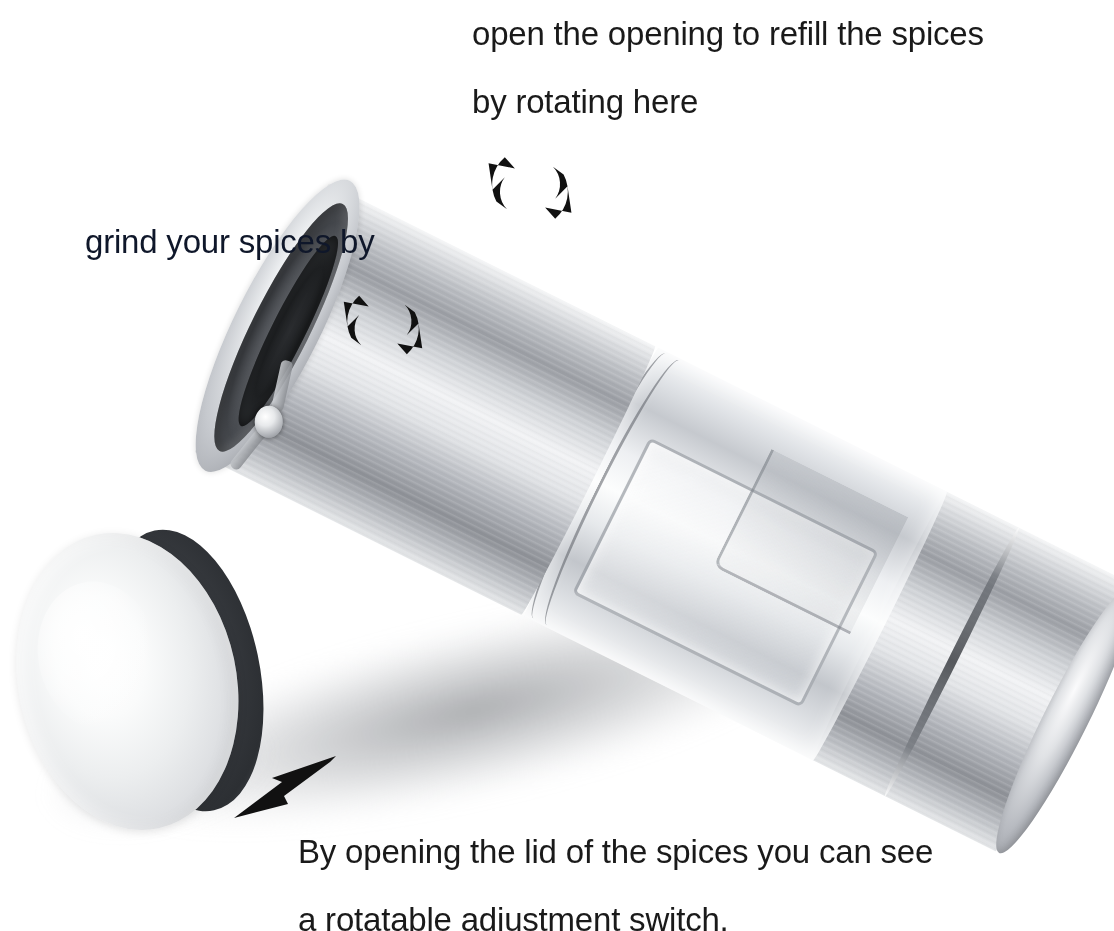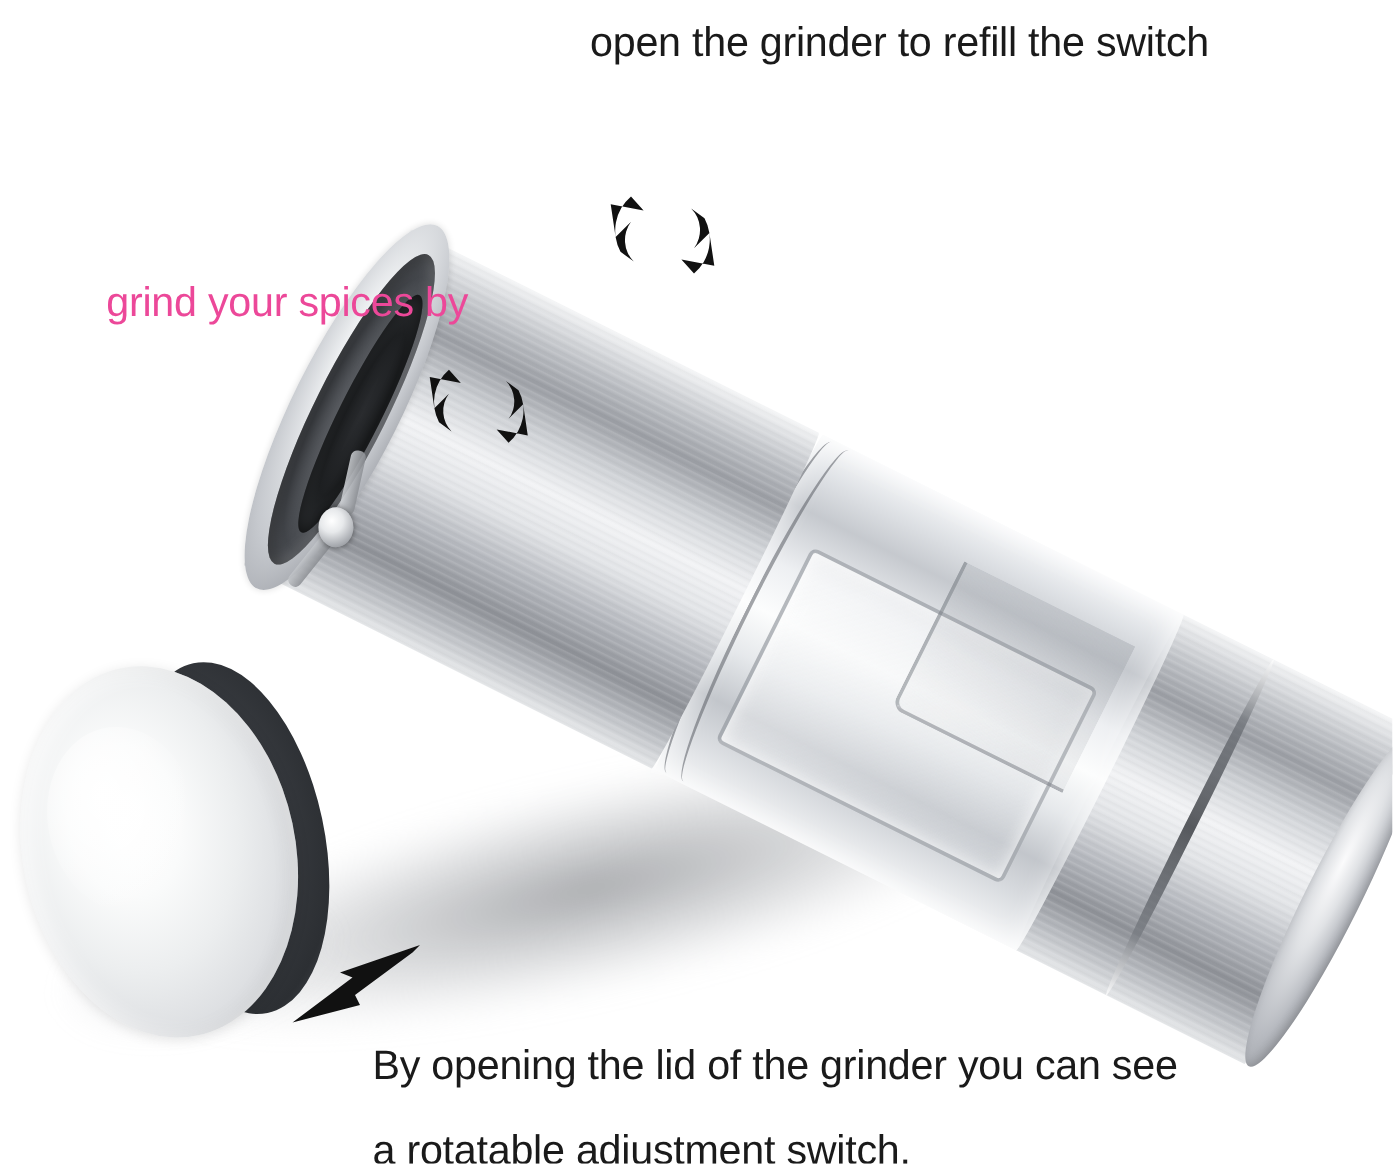--- a/index.html
+++ b/index.html
@@ -353,29 +353,30 @@
     <div id="lid-group">
       <div class="lid-dark"></div>
       <div class="lid-dark-gap"></div>
       <div class="lid-face">
         <div class="lid-sheen"></div>
       </div>
     </div>
   </div>
 
   <div class="anno" id="anno-top" style="color: rgb(26, 26, 26);">
-    <span class="ln">open the grinder to refill the switch</span>
+    <span class="ln">open the opening to refill the spices</span>
+    <span class="ln">by rotating here</span>
   </div>
 
-  <div class="anno" id="anno-left" style="color: #ec4899;">
+  <div class="anno" id="anno-left" style="color: #0f172a;">
     <span class="ln">grind your spices by</span>
   </div>
 
   <div class="anno" id="anno-bottom" style="color: rgb(26, 26, 26);">
-    <span class="ln">By opening the lid of the grinder you can see</span>
+    <span class="ln">By opening the lid of the spices you can see</span>
     <span class="ln">a rotatable adjustment switch.</span>
   </div>
 
   <svg class="rot-icon" id="rot-top" viewBox="0 0 100 100">
     <path d="M 20 62
              A 32 32 0 0 1 27.5 22.5
              L 36.5 32.5
              L 13 28
              L 16.5 51.5
              L 27.5 40.5

